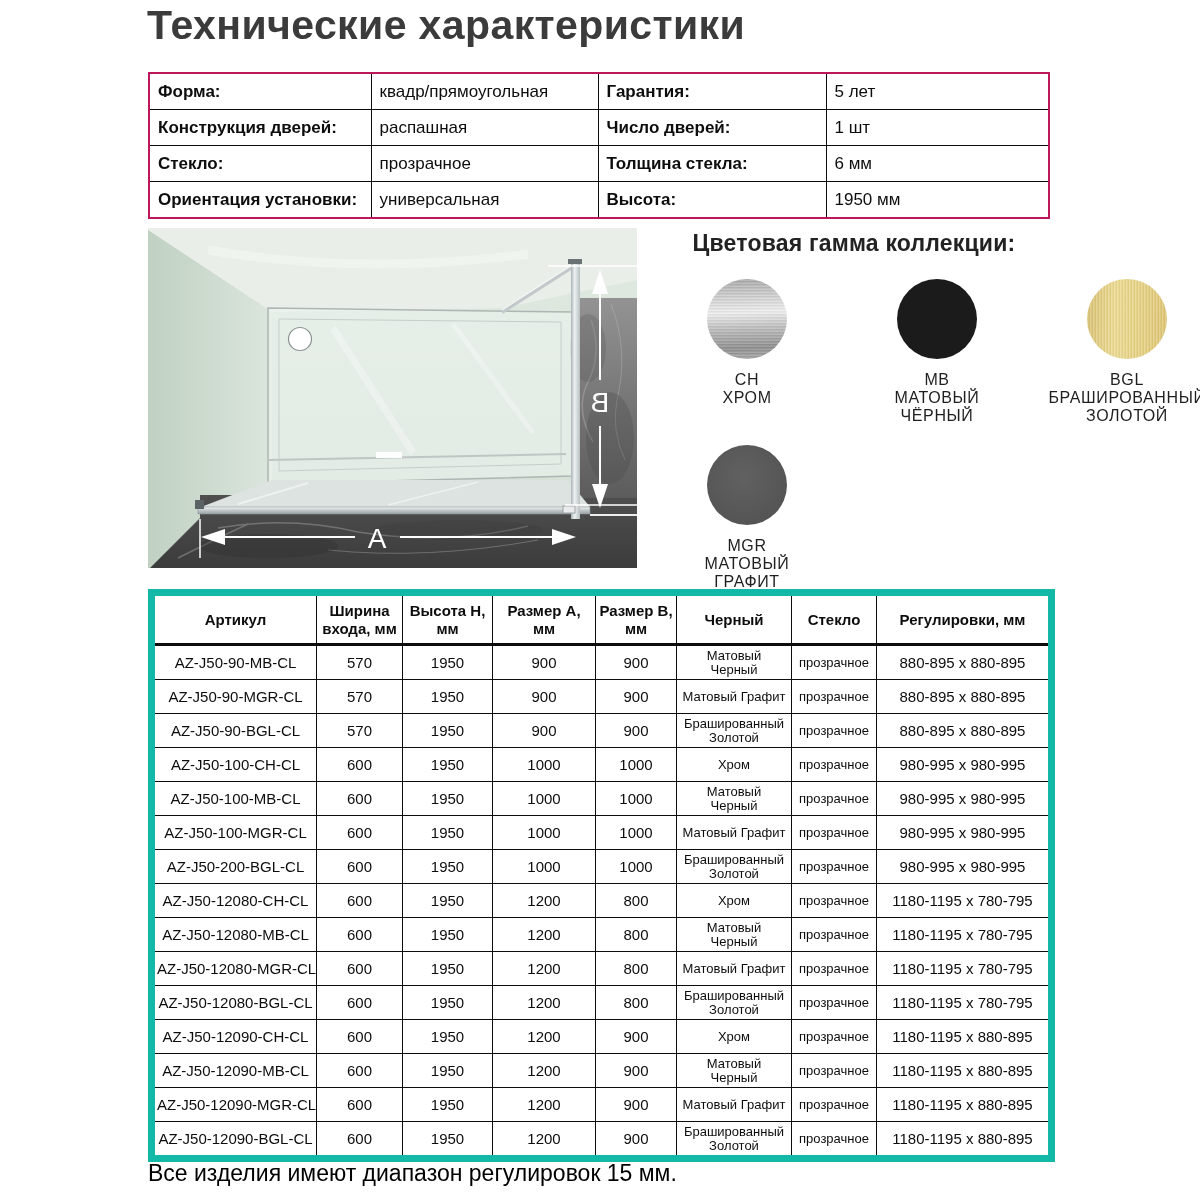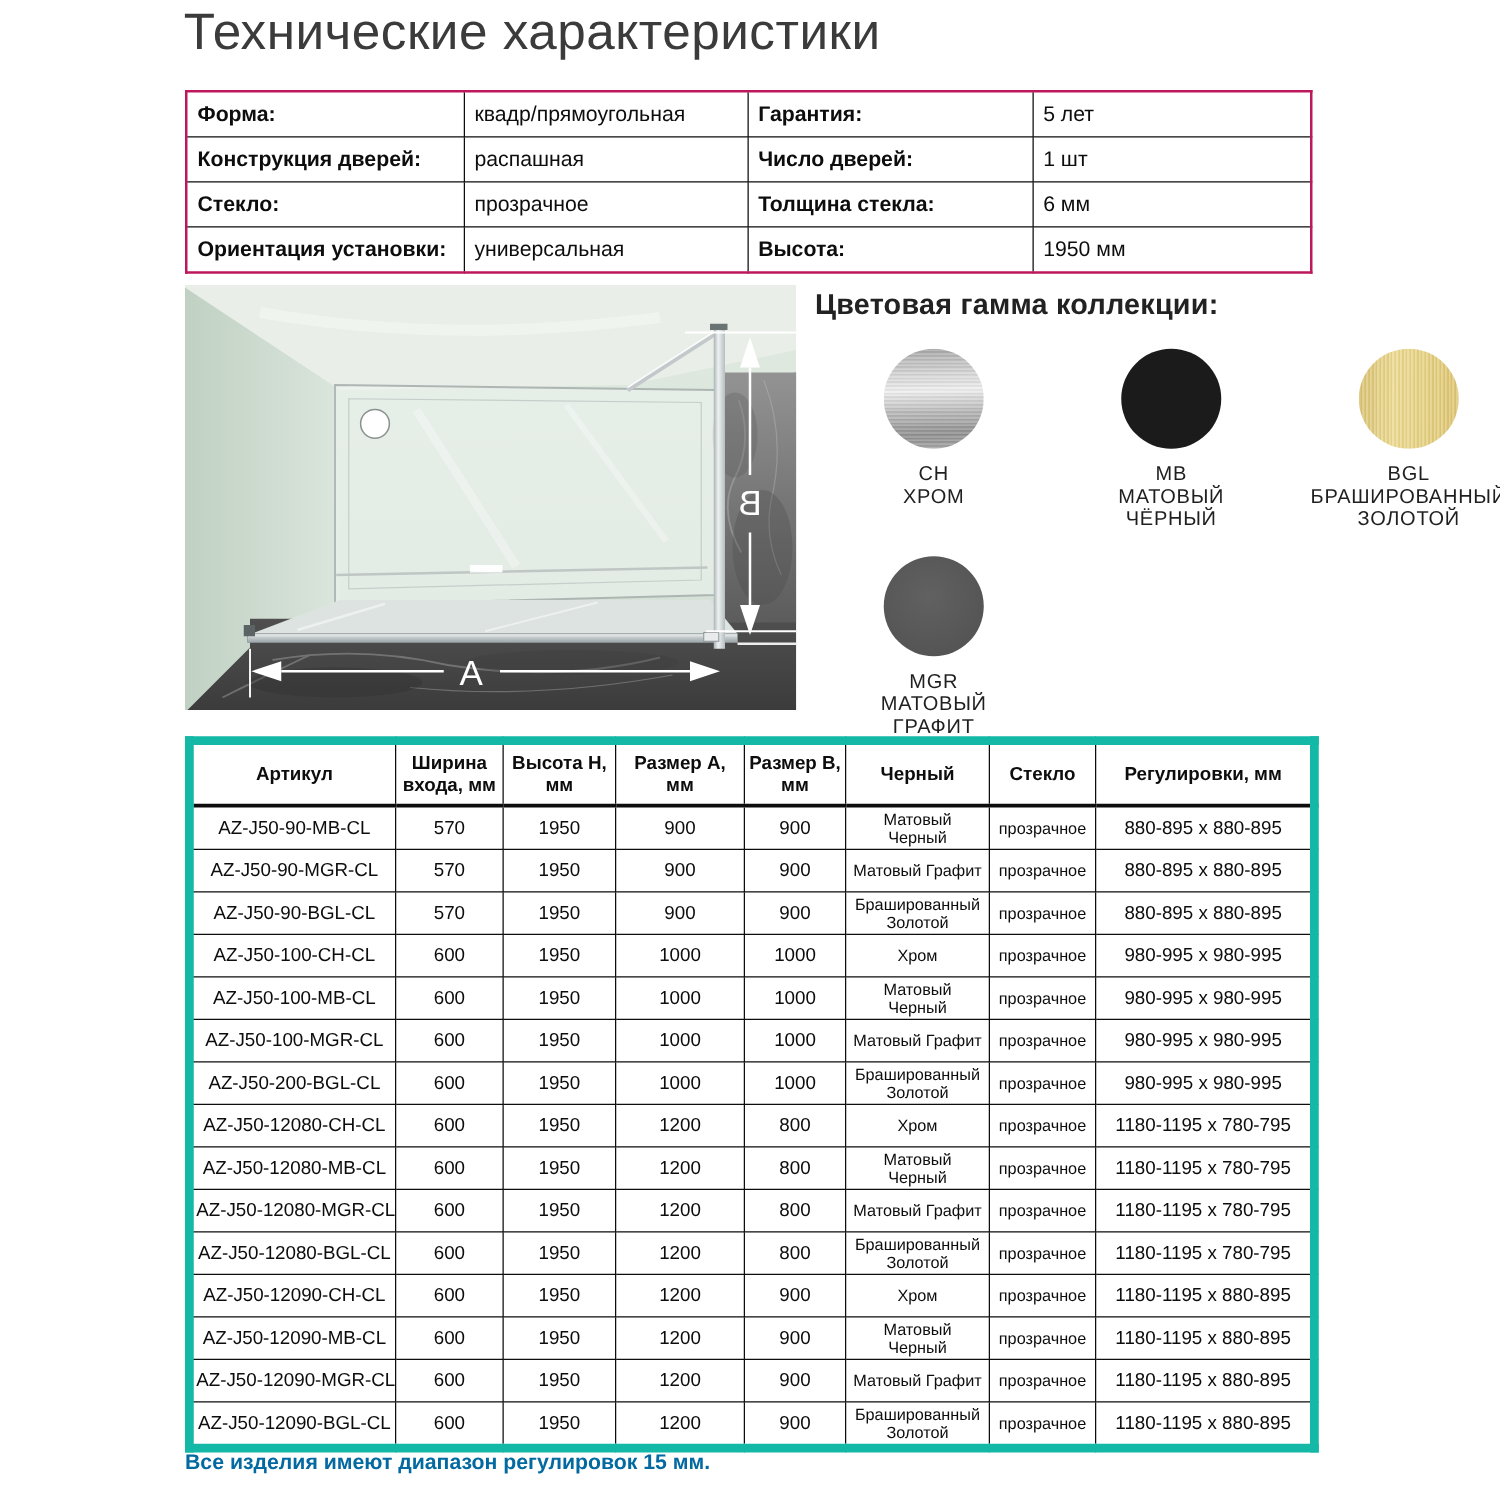--- a/index.html
+++ b/index.html
@@ -3,39 +3,39 @@
 <meta charset="utf-8">
 <style>
   html,body{margin:0;padding:0;background:#fff;}
   .page{
     position:relative;width:1200px;height:1200px;background:#fff;
     font-family:"Liberation Sans",sans-serif;color:#111;overflow:hidden;
   }
   
   .page-title{
     position:absolute;left:147px;top:2px;margin:0;
-    font-size:41px;font-weight:400;color:#3b3b3b;letter-spacing:0.4px;
+    font-size:41px;font-weight:700;color:#3b3b3b;letter-spacing:0.4px;
   }
   
   table.spec{
     position:absolute;left:148px;top:72px;width:900px;height:140px;
     border-collapse:collapse;table-layout:fixed;border:2px solid #be185d;
   }
   table.spec td{
     border:1.5px solid #0d0d0d;font-size:17px;padding:0 8px;height:35px;
     vertical-align:middle;color:#0d0d0d;white-space:nowrap;overflow:hidden;
   }
   table.spec td.k{font-weight:700;}
   
   .diagram{position:absolute;left:148px;top:228px;width:489px;height:340px;}
   .diagram svg{display:block;}
   
   .colors{position:absolute;left:652px;top:230px;width:404px;}
   .colors h2{
-    margin:0;font-size:23px;font-weight:700;color:#222;text-align:left;
+    margin:0;font-size:23px;font-weight:700;color:#222;text-align:center;
     letter-spacing:0.2px;white-space:nowrap;
   }
   .swatch-grid{
     display:grid;grid-template-columns:1fr 1fr 1fr;justify-items:center;
     margin-top:22px;row-gap:20px;
   }
   .swatch{display:flex;flex-direction:column;align-items:center;width:190px;}
   .swatch .circle{width:80px;height:80px;border-radius:50%;}
   .circle.chrome{
     background:
@@ -66,21 +66,21 @@
   }
   table.products td{
     border:1.5px solid #0d0d0d;font-size:15px;height:33px;text-align:center;
     vertical-align:middle;padding:0 2px;color:#0d0d0d;white-space:nowrap;overflow:hidden;
   }
   table.products td.c-prof,
   table.products td.c-glass{font-size:13px;line-height:14px;white-space:pre-line;}
   
   .footer-note{
     position:absolute;left:148px;top:1160px;margin:0;
-    font-size:17px;font-weight:700;color:#0369a1;
+    font-size:23px;font-weight:400;color:#000000;
   }
 </style>
 </head>
 <body>
 
 <div class="page">
 
   <h1 class="page-title">Технические характеристики</h1>
 
   <table class="spec">

